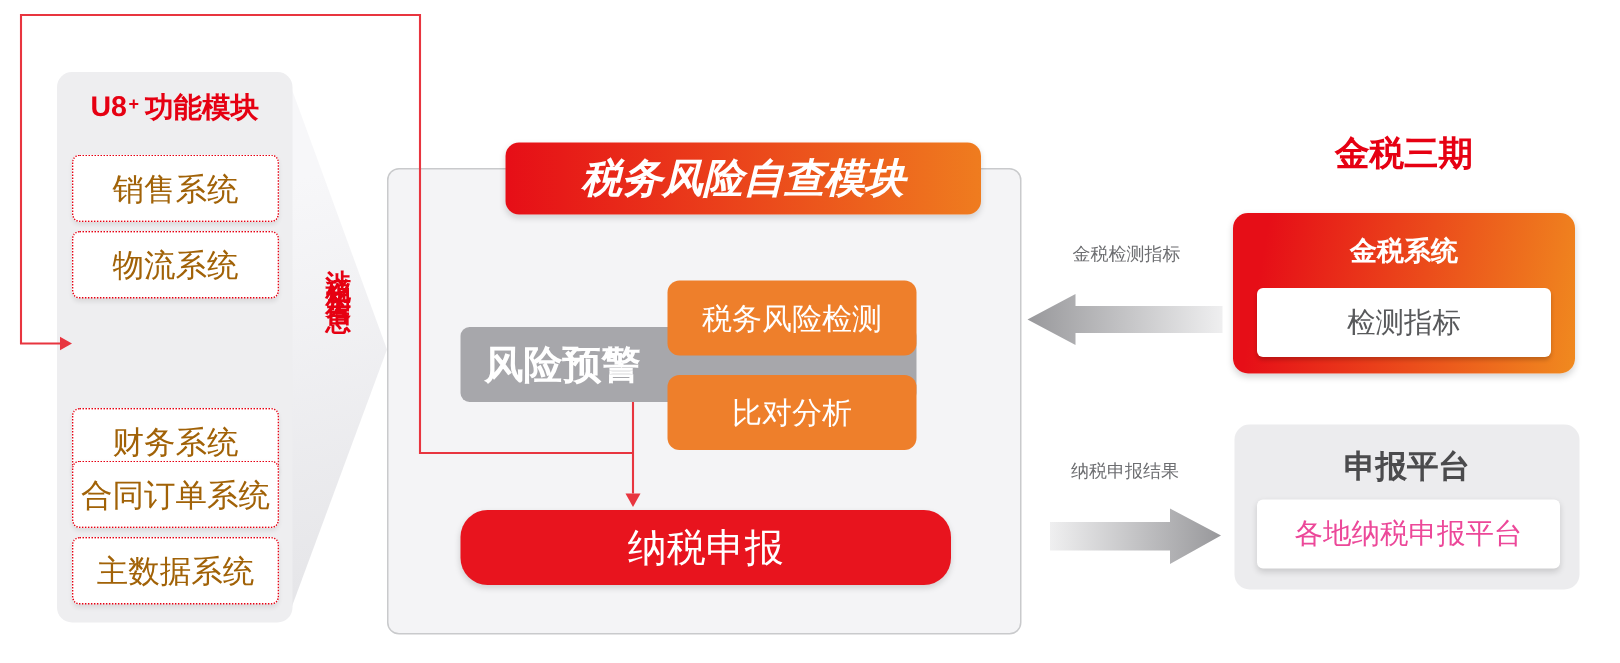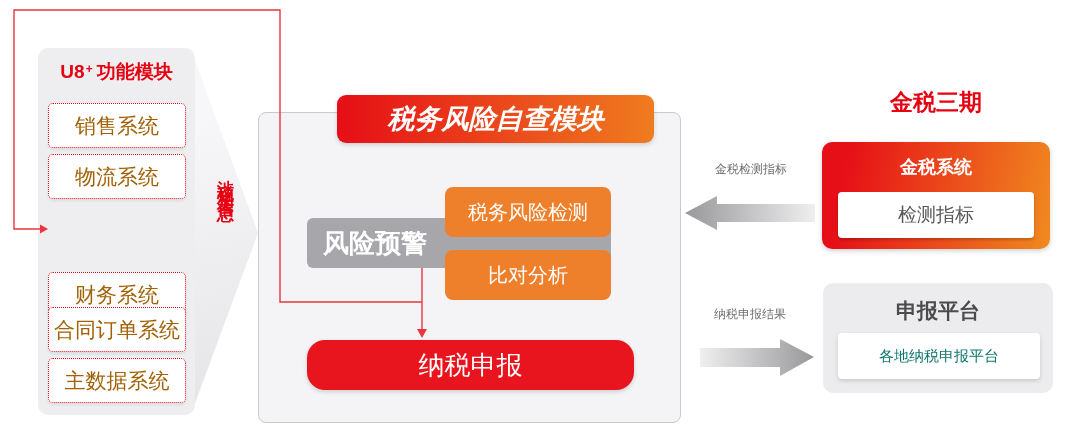--- a/index.html
+++ b/index.html
@@ -42,21 +42,21 @@
                display:flex; align-items:center; justify-content:center; z-index:2; }
   .goldtax-box { left:822px; top:142px; width:228px; height:107px; border-radius:10px; z-index:2;
                  background:linear-gradient(100deg,#e60e17 10%,#f08a1f 100%); box-shadow:0 2px 5px rgba(0,0,0,0.18); }
   .goldtax-title { color:#ffffff; font-size:18px; font-weight:bold; text-align:center; margin-top:13px; }
   .goldtax-inner { position:absolute; left:16px; top:50px; width:196px; height:46px; background:#ffffff; border-radius:4px;
                    color:#58595b; font-size:19px; display:flex; align-items:center; justify-content:center;
                    box-shadow:0 2px 3px rgba(0,0,0,0.2); }
   .platform-box { left:823px; top:283px; width:230px; height:110px; background:#ececee; border-radius:10px; z-index:2; }
   .platform-title { color:#4b4b4d; font-size:21px; font-weight:bold; text-align:center; margin-top:14px; }
   .platform-inner { position:absolute; left:15px; top:50px; width:202px; height:46px; background:#ffffff; border-radius:4px;
-                    color:#0f766e; font-size:15px; display:flex; align-items:center; justify-content:center;
+                    color:#ec4899; font-size:19px; display:flex; align-items:center; justify-content:center;
                     box-shadow:0 2px 4px rgba(0,0,0,0.15); }
 
   
   .flow-label { width:126px; color:#6d6e71; font-size:12px; text-align:center; z-index:3; }
   .flow-label-detect { left:688px; top:161px; }
   .flow-label-declare { left:687px; top:306px; }
 
   .layer-svg { left:0; top:0; width:1080px; height:442px; pointer-events:none; }
   .z0 { z-index:0; } .z4 { z-index:4; }
 </style>

